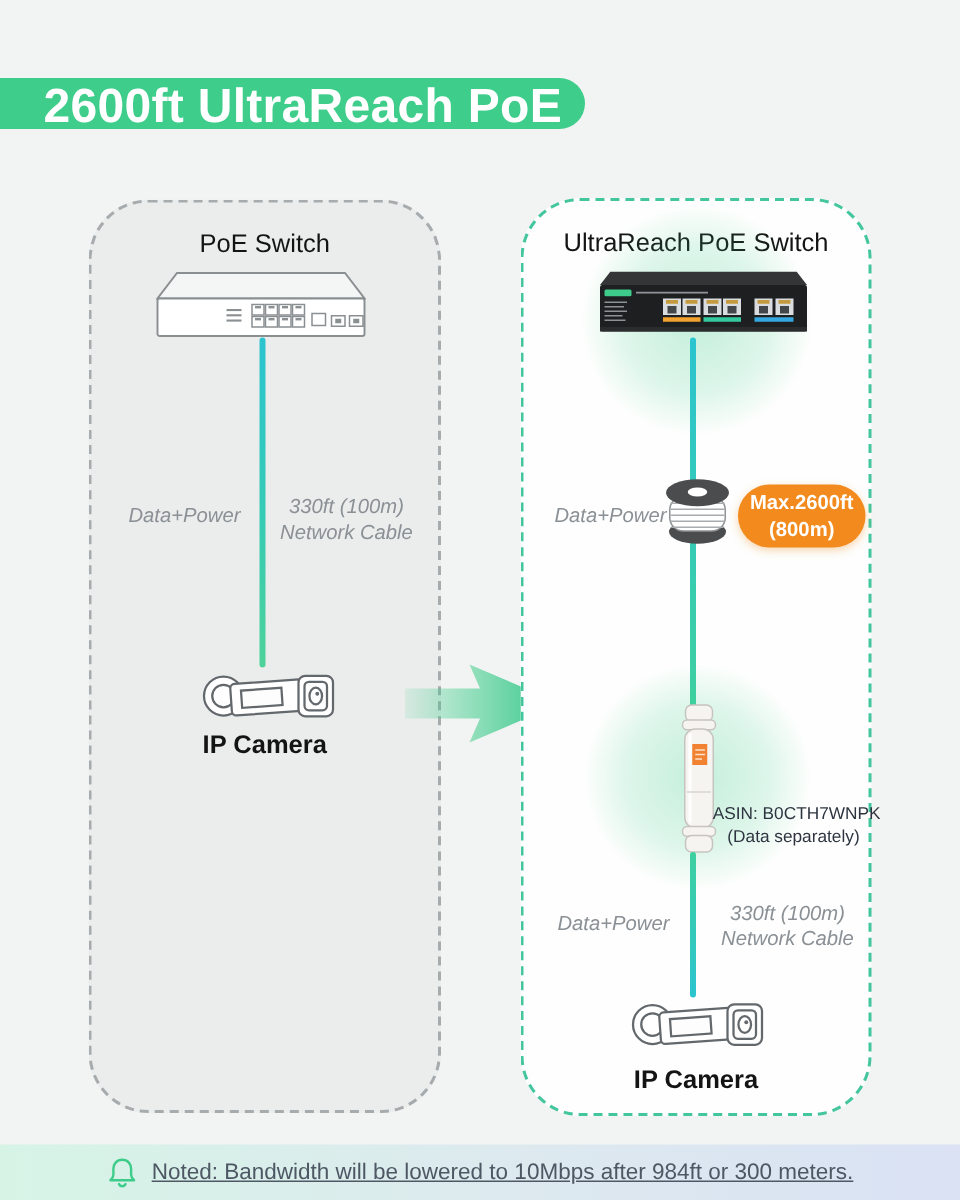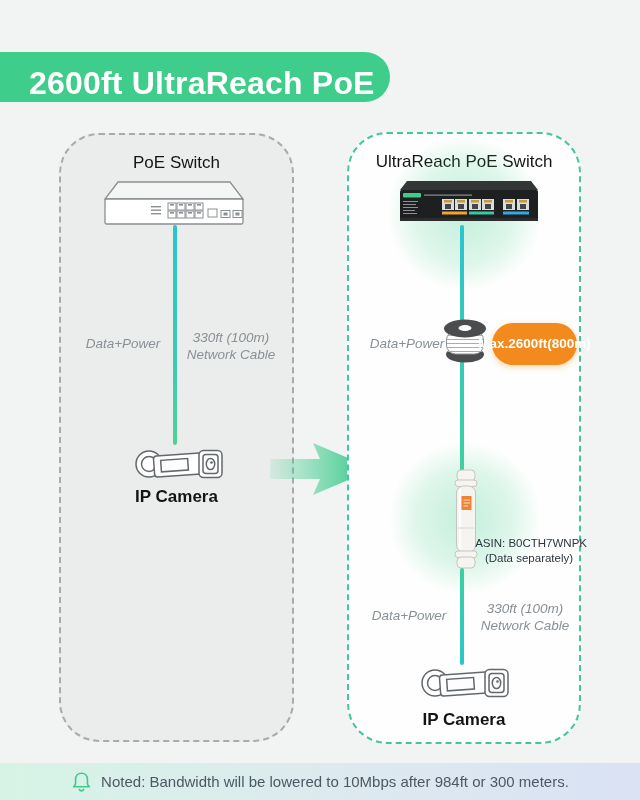--- a/index.html
+++ b/index.html
@@ -3,23 +3,23 @@
 <meta charset="utf-8">
 <style>
   html,body{margin:0;padding:0;}
   body{
     width:640px;height:800px;position:relative;overflow:hidden;
     background:#F2F4F3;
     font-family:"Liberation Sans", sans-serif;
   }
   
   .banner{
-    position:absolute;left:0;top:52px;width:390px;height:50px;
+    position:absolute;left:0;top:52px;width:390px;height:34px;
     background:#3FCD8B;border-radius:0 25px 25px 0;
-    display:flex;align-items:flex-end;box-sizing:border-box;padding-left:29px;
+    display:flex;align-items:flex-start;box-sizing:border-box;padding-left:29px;
   }
   .banner-text{color:#FFFFFF;font-size:32px;font-weight:700;letter-spacing:.2px;}
   
   .panel{position:absolute;box-sizing:border-box;border-radius:40px;}
   .panel-left{
     left:59px;top:133px;width:235px;height:609px;
     background:#EBEDEC;border:2px dashed #A6ABAE;
   }
   .panel-right{
     left:347px;top:132px;width:234px;height:612px;
@@ -39,39 +39,39 @@
   .cable-r2{left:111px;top:434px;height:97px;background:linear-gradient(180deg,#3ED0A0 0%,#2BC4CF 100%);}
   .gray-label{
     position:absolute;color:#8A9095;font-size:13.5px;line-height:1.28;text-align:center;font-style:italic;
   }
   .dark-label{
     position:absolute;color:#141414;font-weight:700;text-align:center;
   }
   .badge{
     position:absolute;left:143px;top:189px;width:85px;height:42px;border-radius:21px;
     background:#F28A1D;color:#fff;font-weight:700;font-size:13.5px;line-height:1.3;
-    display:flex;flex-direction:row;align-items:center;justify-content:center;
+    display:flex;flex-direction:column;align-items:center;justify-content:center;
     box-shadow:0 2px 6px rgba(242,138,29,.35);
   }
   .model-label{position:absolute;left:126px;top:381px;width:108px;text-align:center;
     font-size:15px;font-weight:700;color:#111;}
   .asin-label{position:absolute;left:122px;top:403px;width:116px;text-align:right;
     font-size:11.5px;color:#2E3540;}
   .sold-label{position:absolute;left:122px;top:418px;width:116px;text-align:center;
     font-size:11.5px;color:#2E3540;}
   .illus{position:absolute;}
   
   .big-arrow{position:absolute;left:270px;top:438px;}
   
   .note-bar{
     position:absolute;left:0;top:763px;width:640px;height:37px;
     background:linear-gradient(90deg,#D6F4E6 0%,#DDE9EF 55%,#DAE2F4 100%);
     display:flex;align-items:center;justify-content:center;gap:9px;
   }
-  .note-text{color:#4E5864;font-size:15px;}
+  .note-text{color:#4E5864;font-size:15px;text-decoration:underline;}
 </style>
 </head>
 <body>
 
 <div class="banner">
   <span class="banner-text">2600ft UltraReach PoE</span>
 </div>
 
 <div class="panel panel-left">
   <div class="panel-heading" style="top:18px">PoE Switch</div>

